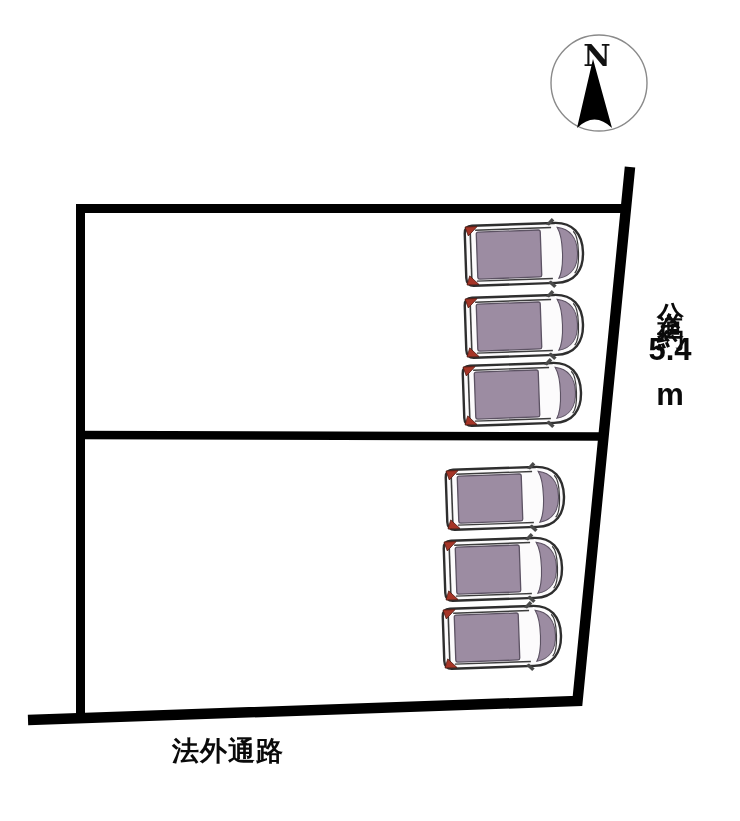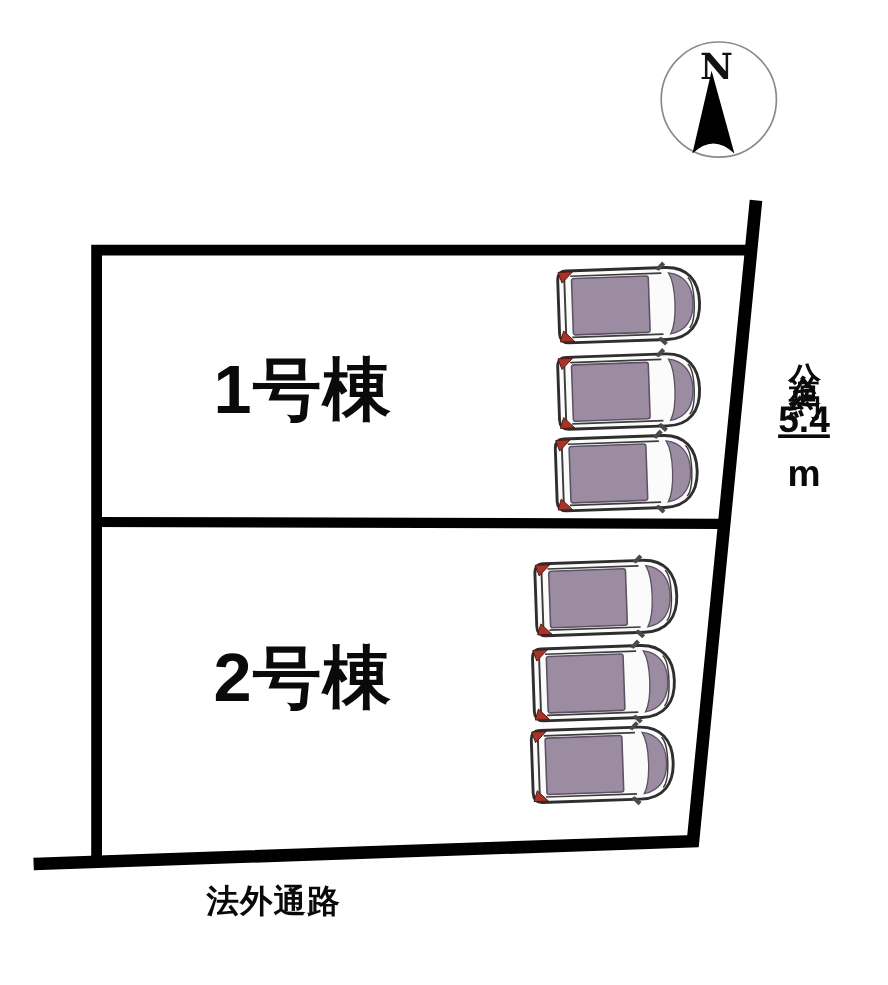--- a/index.html
+++ b/index.html
@@ -37,21 +37,21 @@
     display:flex;flex-direction:column;align-items:center;
     color:var(--text-color);
   }
   .road-right .vtext{
     writing-mode:vertical-rl;
     text-orientation:upright;
     font-size:27px;font-weight:bold;
     letter-spacing:11px;
     line-height:1;
   }
-  .road-right .num{margin-top:21px;font-size:31px;font-weight:bold;line-height:1;text-decoration:underline;}
+  .road-right .num{margin-top:21px;font-size:31px;font-weight:bold;line-height:1;}
   .road-right .unit{margin-top:14px;font-size:31px;font-weight:bold;line-height:1;}
   .compass-n{
     font-family:"DejaVu Serif","Liberation Serif",serif;
     font-weight:bold;font-size:30px;fill:#111;
   }
 </style>
 </head>
 <body>
 
 <div class="canvas">
@@ -96,22 +96,20 @@
     <g id="cars-layer">
         <use href="#car" xlink:href="#car" transform="translate(462,221) rotate(-2 62 33)"></use>
         <use href="#car" xlink:href="#car" transform="translate(462,293) rotate(-2 62 33)"></use>
         <use href="#car" xlink:href="#car" transform="translate(460,361) rotate(-2 62 33)"></use>
         <use href="#car" xlink:href="#car" transform="translate(443,465) rotate(-2 62 33)"></use>
         <use href="#car" xlink:href="#car" transform="translate(441,536) rotate(-2 62 33)"></use>
         <use href="#car" xlink:href="#car" transform="translate(440,604) rotate(-2 62 33)"></use>
       </g>
   </svg>
 
-  <div class="label lot-label lot-label-1">1号棟</div>
-  <div class="label lot-label lot-label-2">2号棟</div>
 
   <div class="road-right">
     <div class="vtext">公道約</div>
     <div class="num">5.4</div>
     <div class="unit">m</div>
   </div>
 
   <div class="label road-bottom">法外通路</div>
 
 </div>

